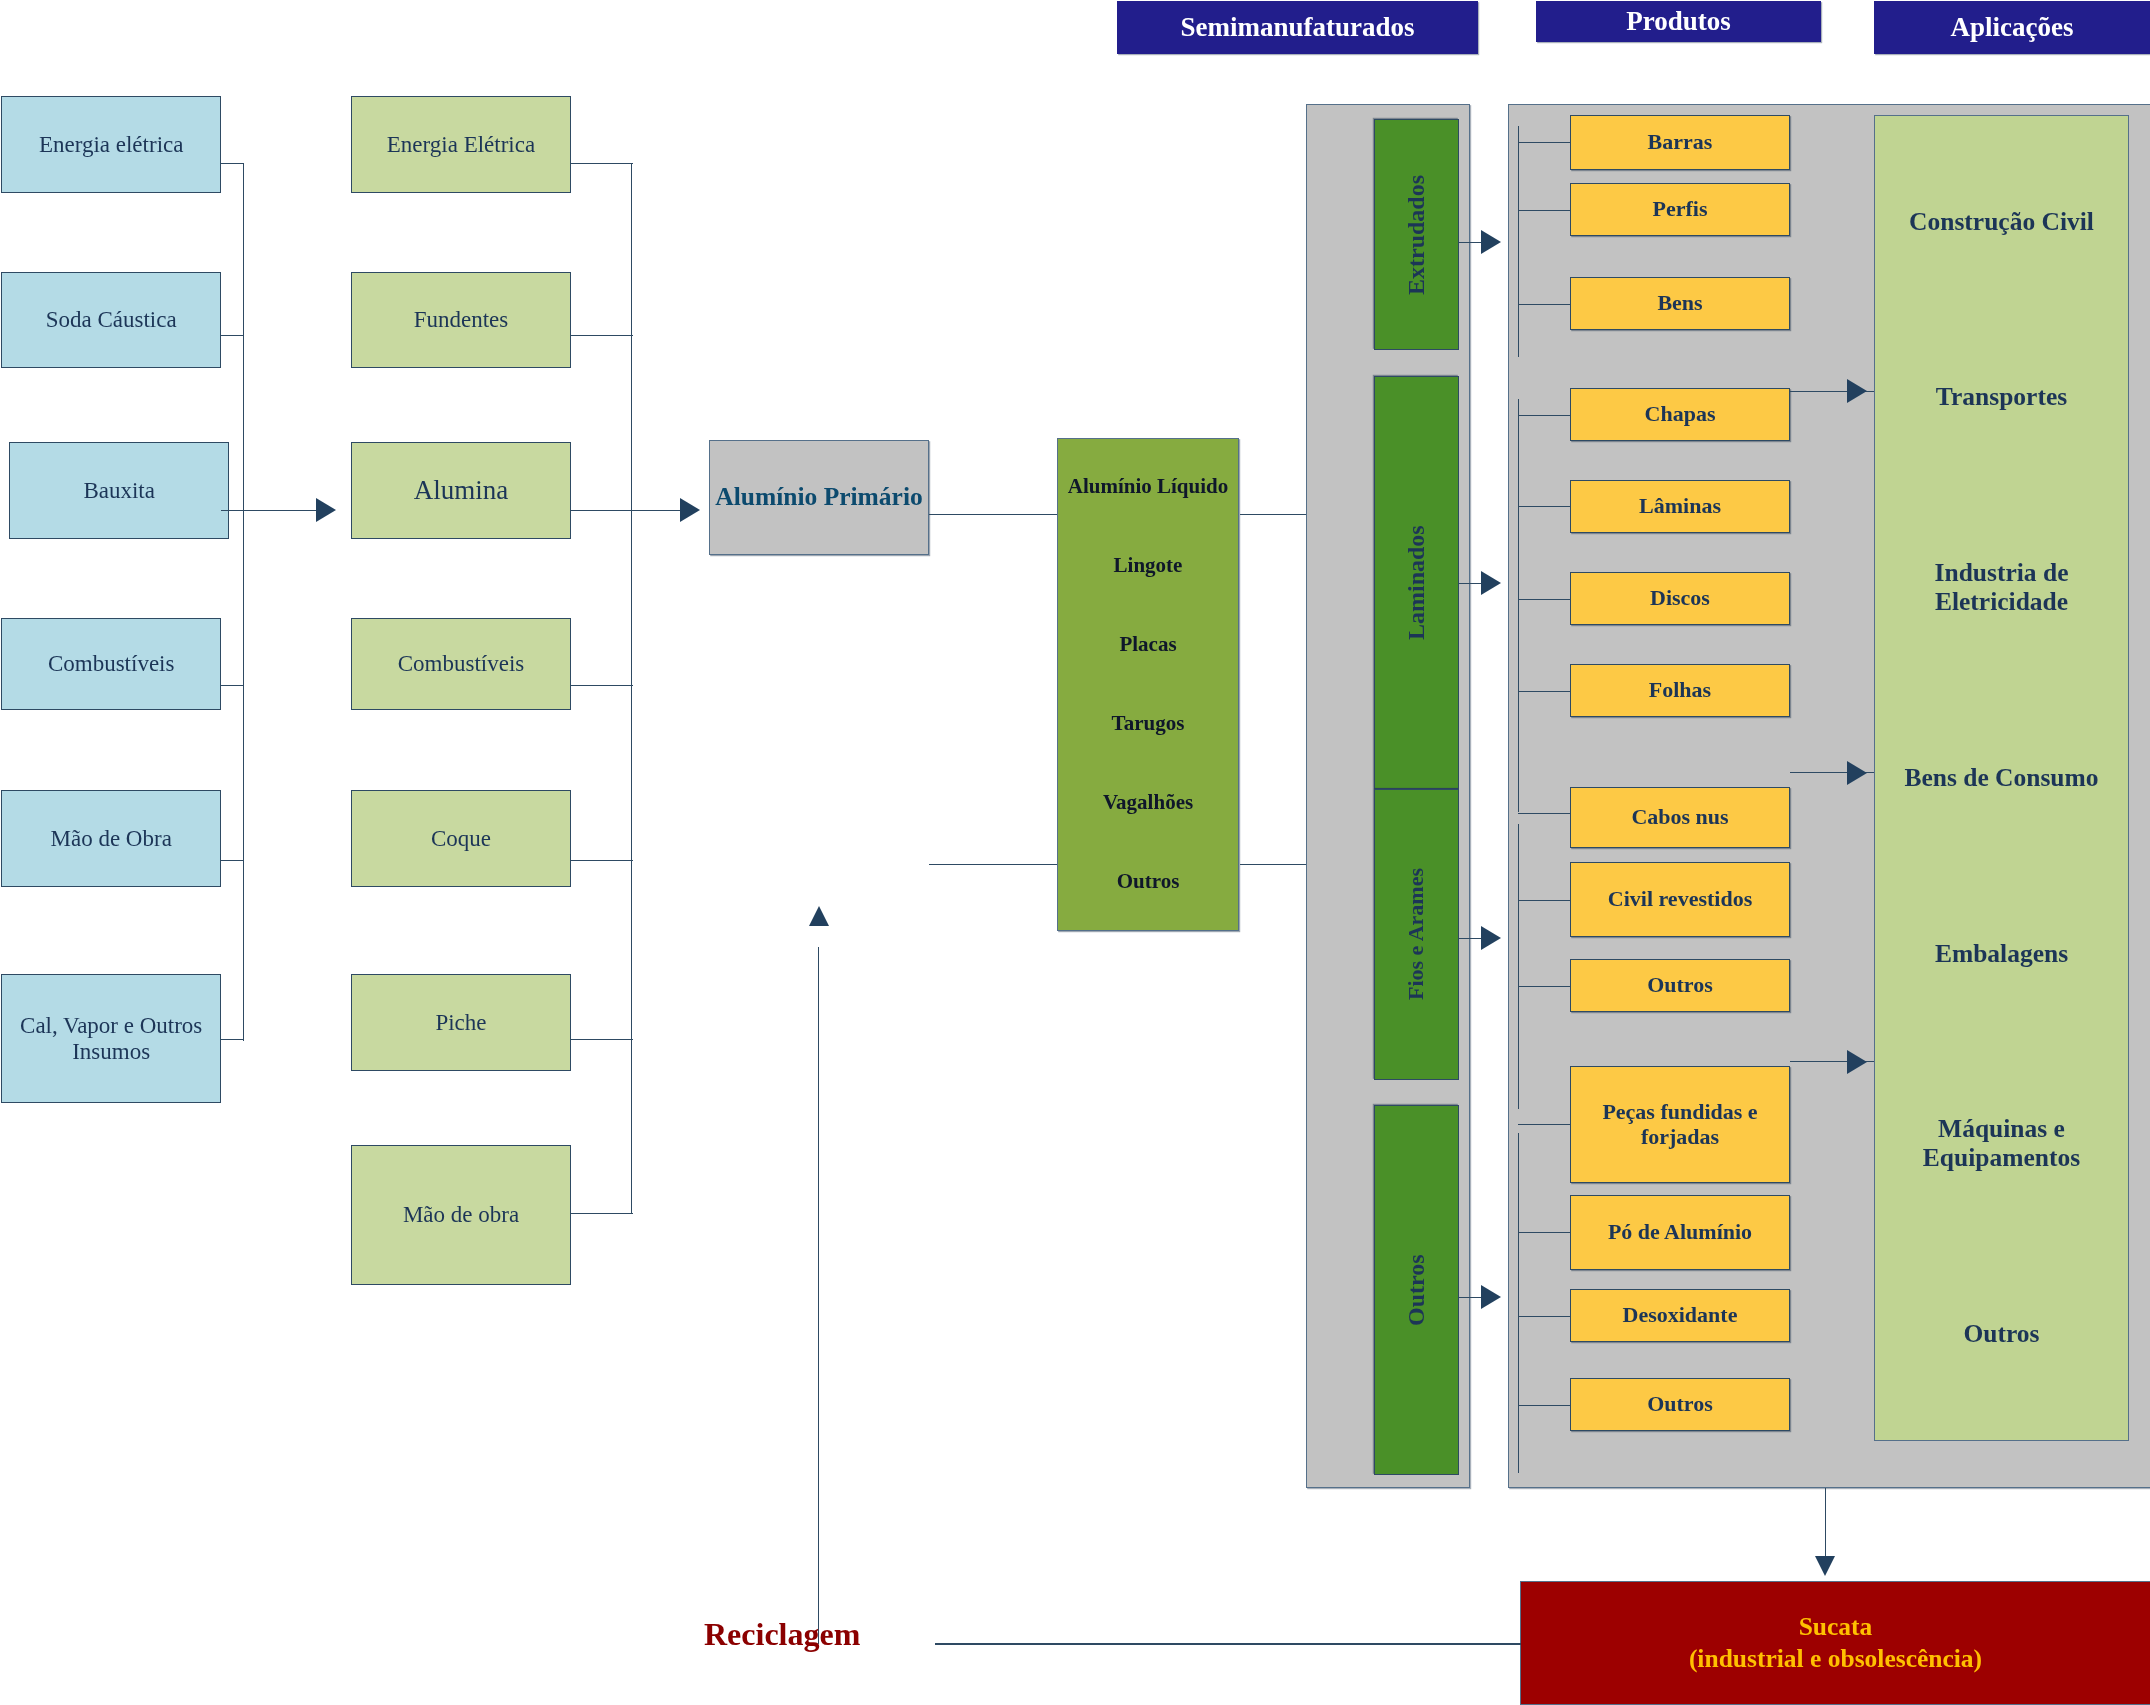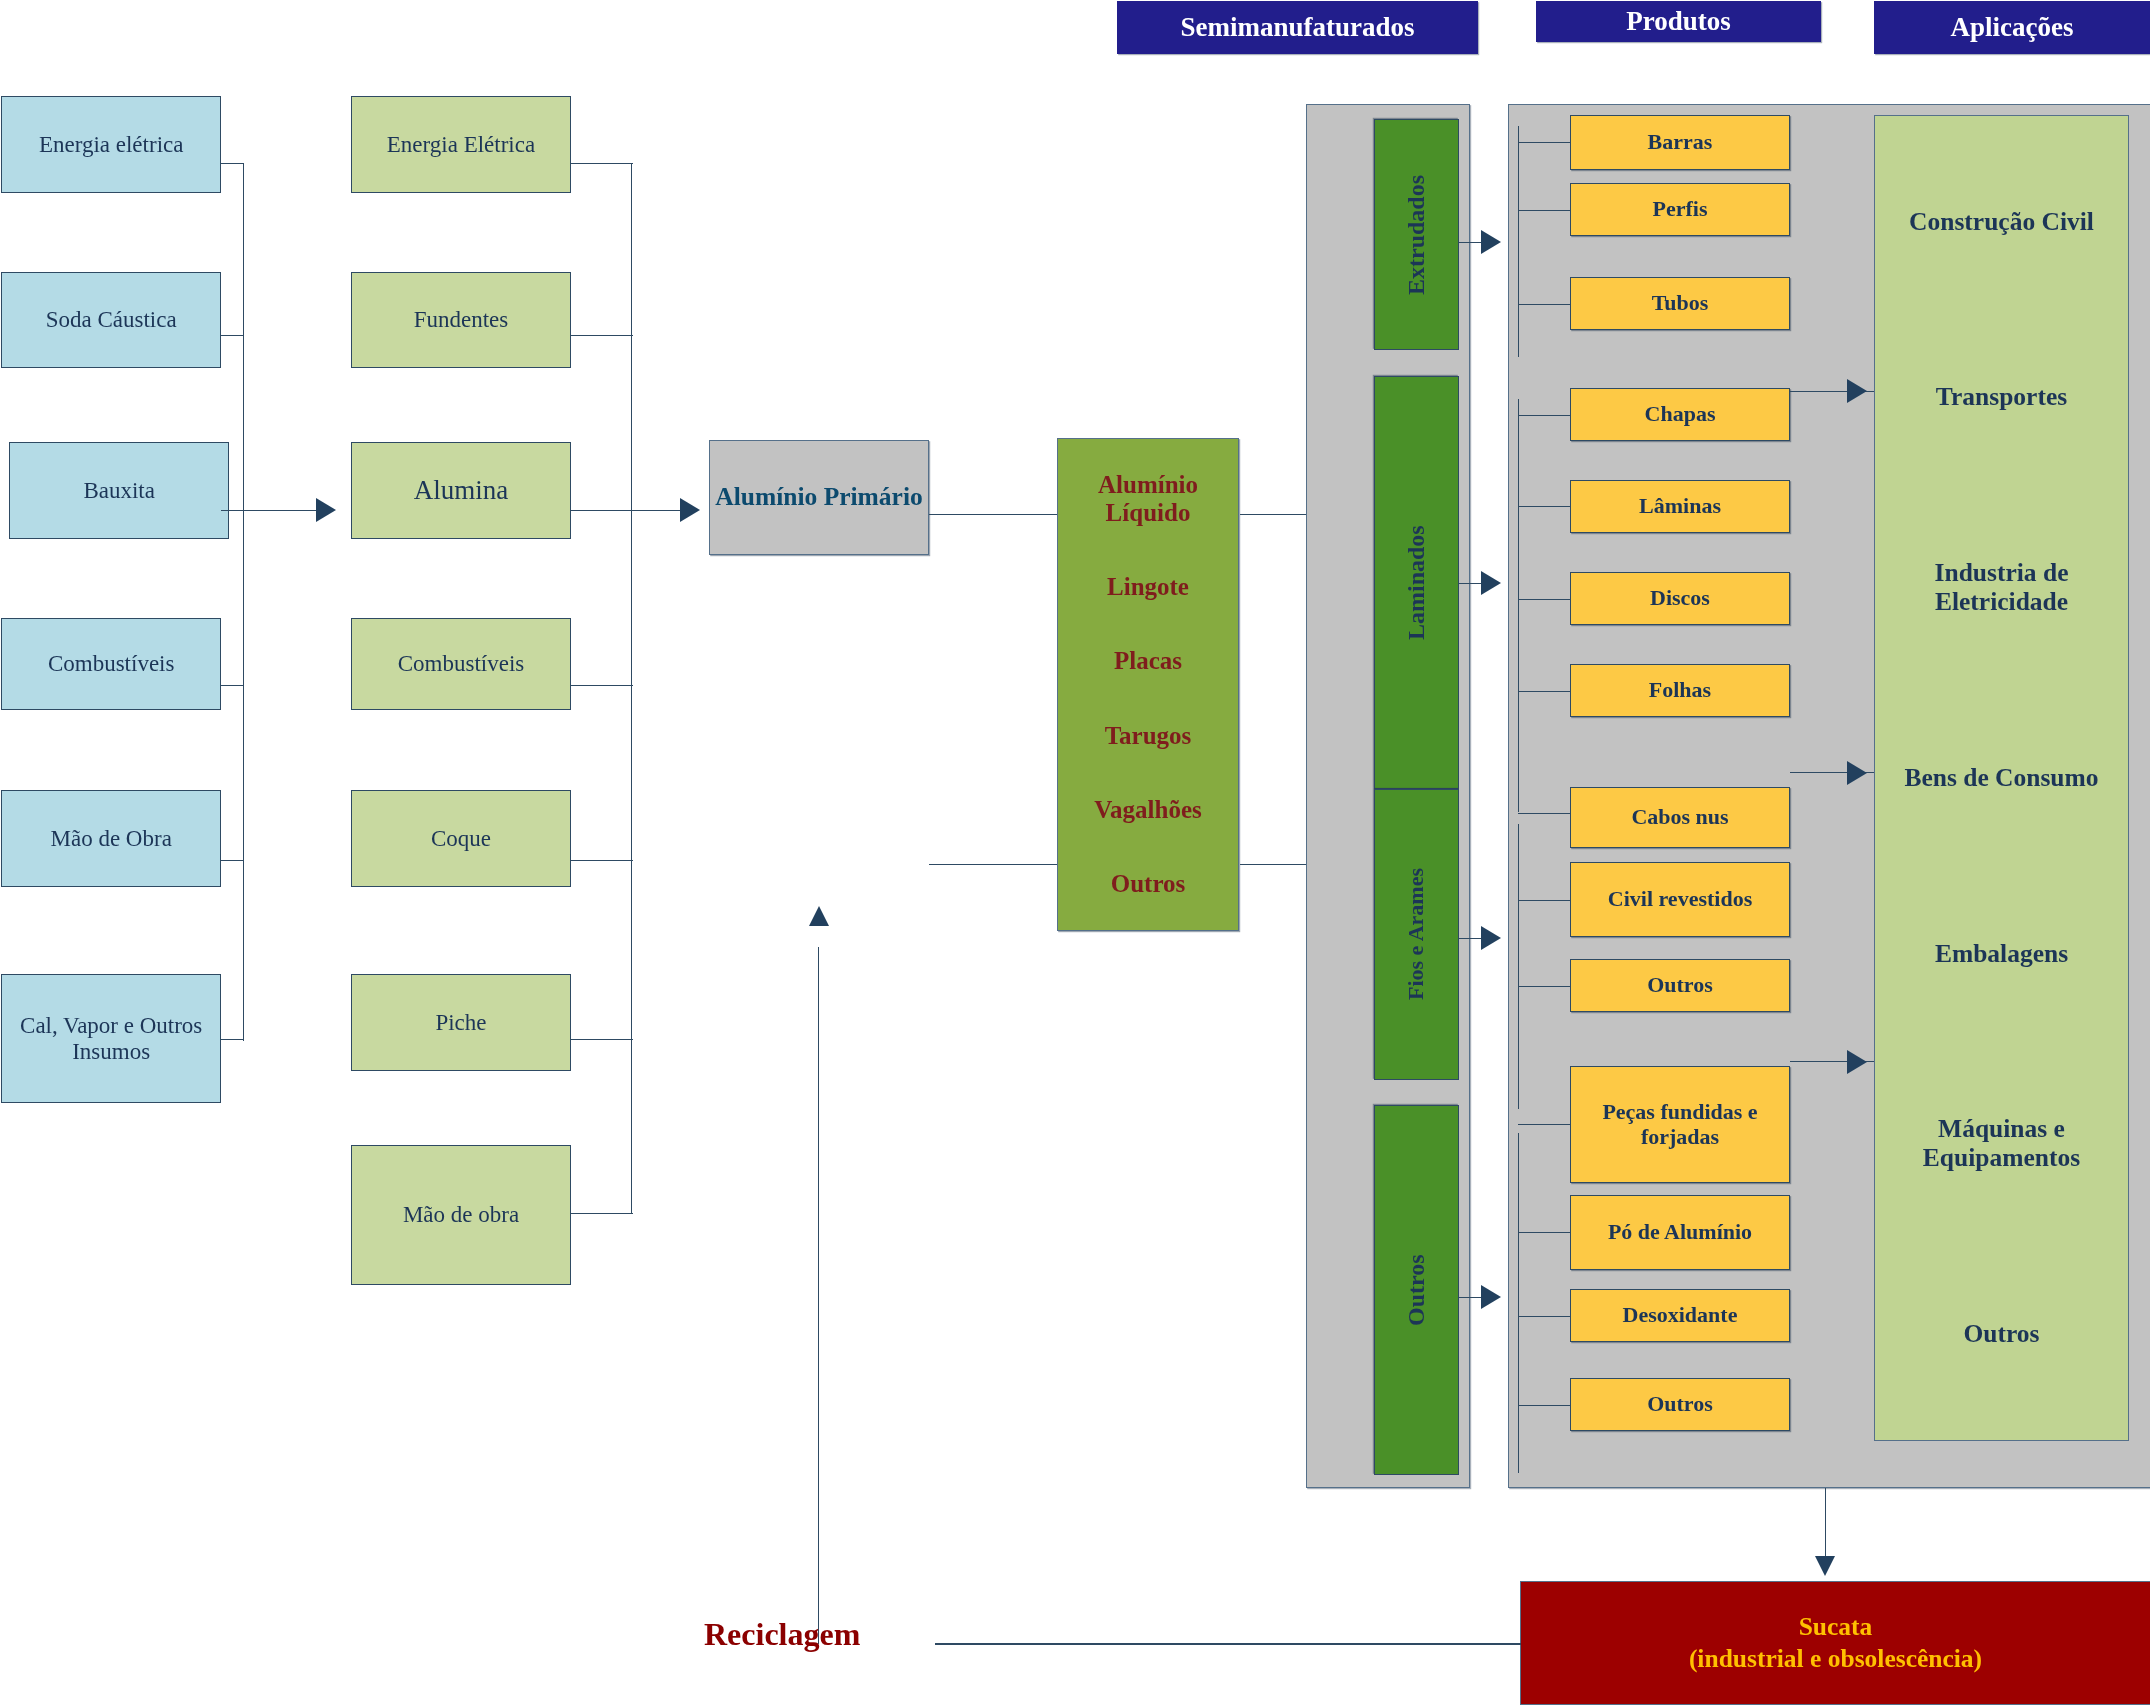--- a/index.html
+++ b/index.html
@@ -13,22 +13,22 @@
   
   .blue{background:#b4dbe6;border:1.2px solid #2e4a63;font-size:23px;}
   
   .sage{background:#c8d9a0;border:1.2px solid #2e4a63;font-size:23px;}
   
   .grey{background:#c2c2c2;border:1.2px solid #55708a;font-size:25.5px;font-weight:bold;}
   .grey.primary{color:#0c4a6e;}
   .grey.secondary{color:#cc0000;font-size:22px;}
 
   
-  .olive{background:#86ab40;border:1.2px solid #55708a;font-weight:bold;font-size:25px;
-         flex-direction:column;justify-content:space-around;padding:8.5px 0;color:#7f1d1d;}
+  .olive{background:#86ab40;border:1.2px solid #55708a;font-weight:bold;font-size:21px;
+         flex-direction:column;justify-content:space-around;padding:8.5px 0;color:#0f172a;}
   .olive div{width:100%;}
 
   
   .panel{position:absolute;background:#c2c2c2;border:1.2px solid #55708a;box-sizing:border-box;
          box-shadow:1.2px 1.2px 0 rgba(40,60,85,.4);}
 
   
   .vgreen{background:#4a9028;border:1.2px solid #2e4a63;font-weight:bold;font-size:24px;color:#1c3557;
           writing-mode:vertical-rl;transform:rotate(180deg);letter-spacing:0px;}
 
@@ -149,21 +149,21 @@
 
   <div class="panel" style="left:1508px;top:104px;width:643px;height:1384px;"></div>
 
   <div class="ln vl" style="left:1518px;top:126px;height:231px;"></div>
   <div class="ln vl" style="left:1518px;top:399px;height:413px;"></div>
   <div class="ln vl" style="left:1518px;top:824px;height:285px;"></div>
   <div class="ln vl" style="left:1518px;top:1133px;height:340px;"></div>
 
   <div class="box yellow bx-border" style="left:1570px;top:115px;width:220px;height:55px;">Barras</div>
   <div class="box yellow bx-border" style="left:1570px;top:183px;width:220px;height:53px;">Perfis</div>
-  <div class="box yellow bx-border" style="left:1570px;top:277px;width:220px;height:53px;">Tubos</div>
+  <div class="box yellow bx-border" style="left:1570px;top:277px;width:220px;height:53px;">Bens</div>
   <div class="box yellow bx-border" style="left:1570px;top:388px;width:220px;height:53px;">Chapas</div>
   <div class="box yellow bx-border" style="left:1570px;top:480px;width:220px;height:53px;">Lâminas</div>
   <div class="box yellow bx-border" style="left:1570px;top:572px;width:220px;height:53px;">Discos</div>
   <div class="box yellow bx-border" style="left:1570px;top:664px;width:220px;height:53px;">Folhas</div>
   <div class="box yellow bx-border" style="left:1570px;top:787px;width:220px;height:61px;">Cabos nus</div>
   <div class="box yellow bx-border" style="left:1570px;top:862px;width:220px;height:75px;">Civil revestidos</div>
   <div class="box yellow bx-border" style="left:1570px;top:959px;width:220px;height:53px;">Outros</div>
   <div class="box yellow bx-border" style="left:1570px;top:1066px;width:220px;height:117px;">Peças fundidas e forjadas</div>
   <div class="box yellow bx-border" style="left:1570px;top:1195px;width:220px;height:75px;">Pó de Alumínio</div>
   <div class="box yellow bx-border" style="left:1570px;top:1289px;width:220px;height:53px;text-align:center;">Desoxidante</div>

